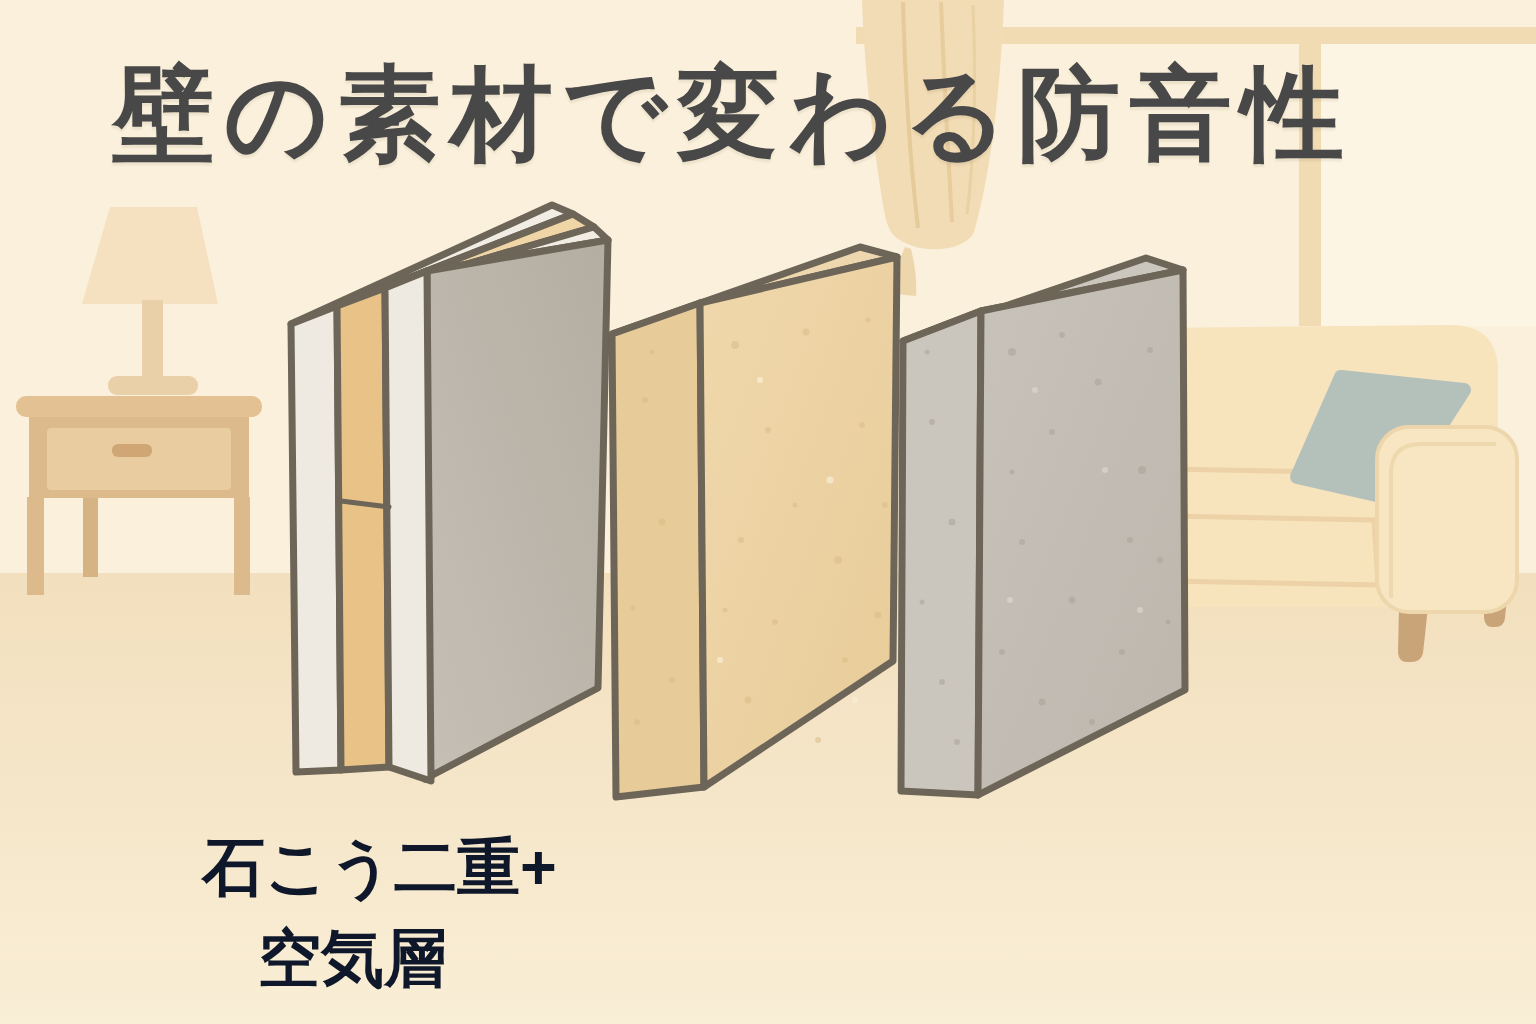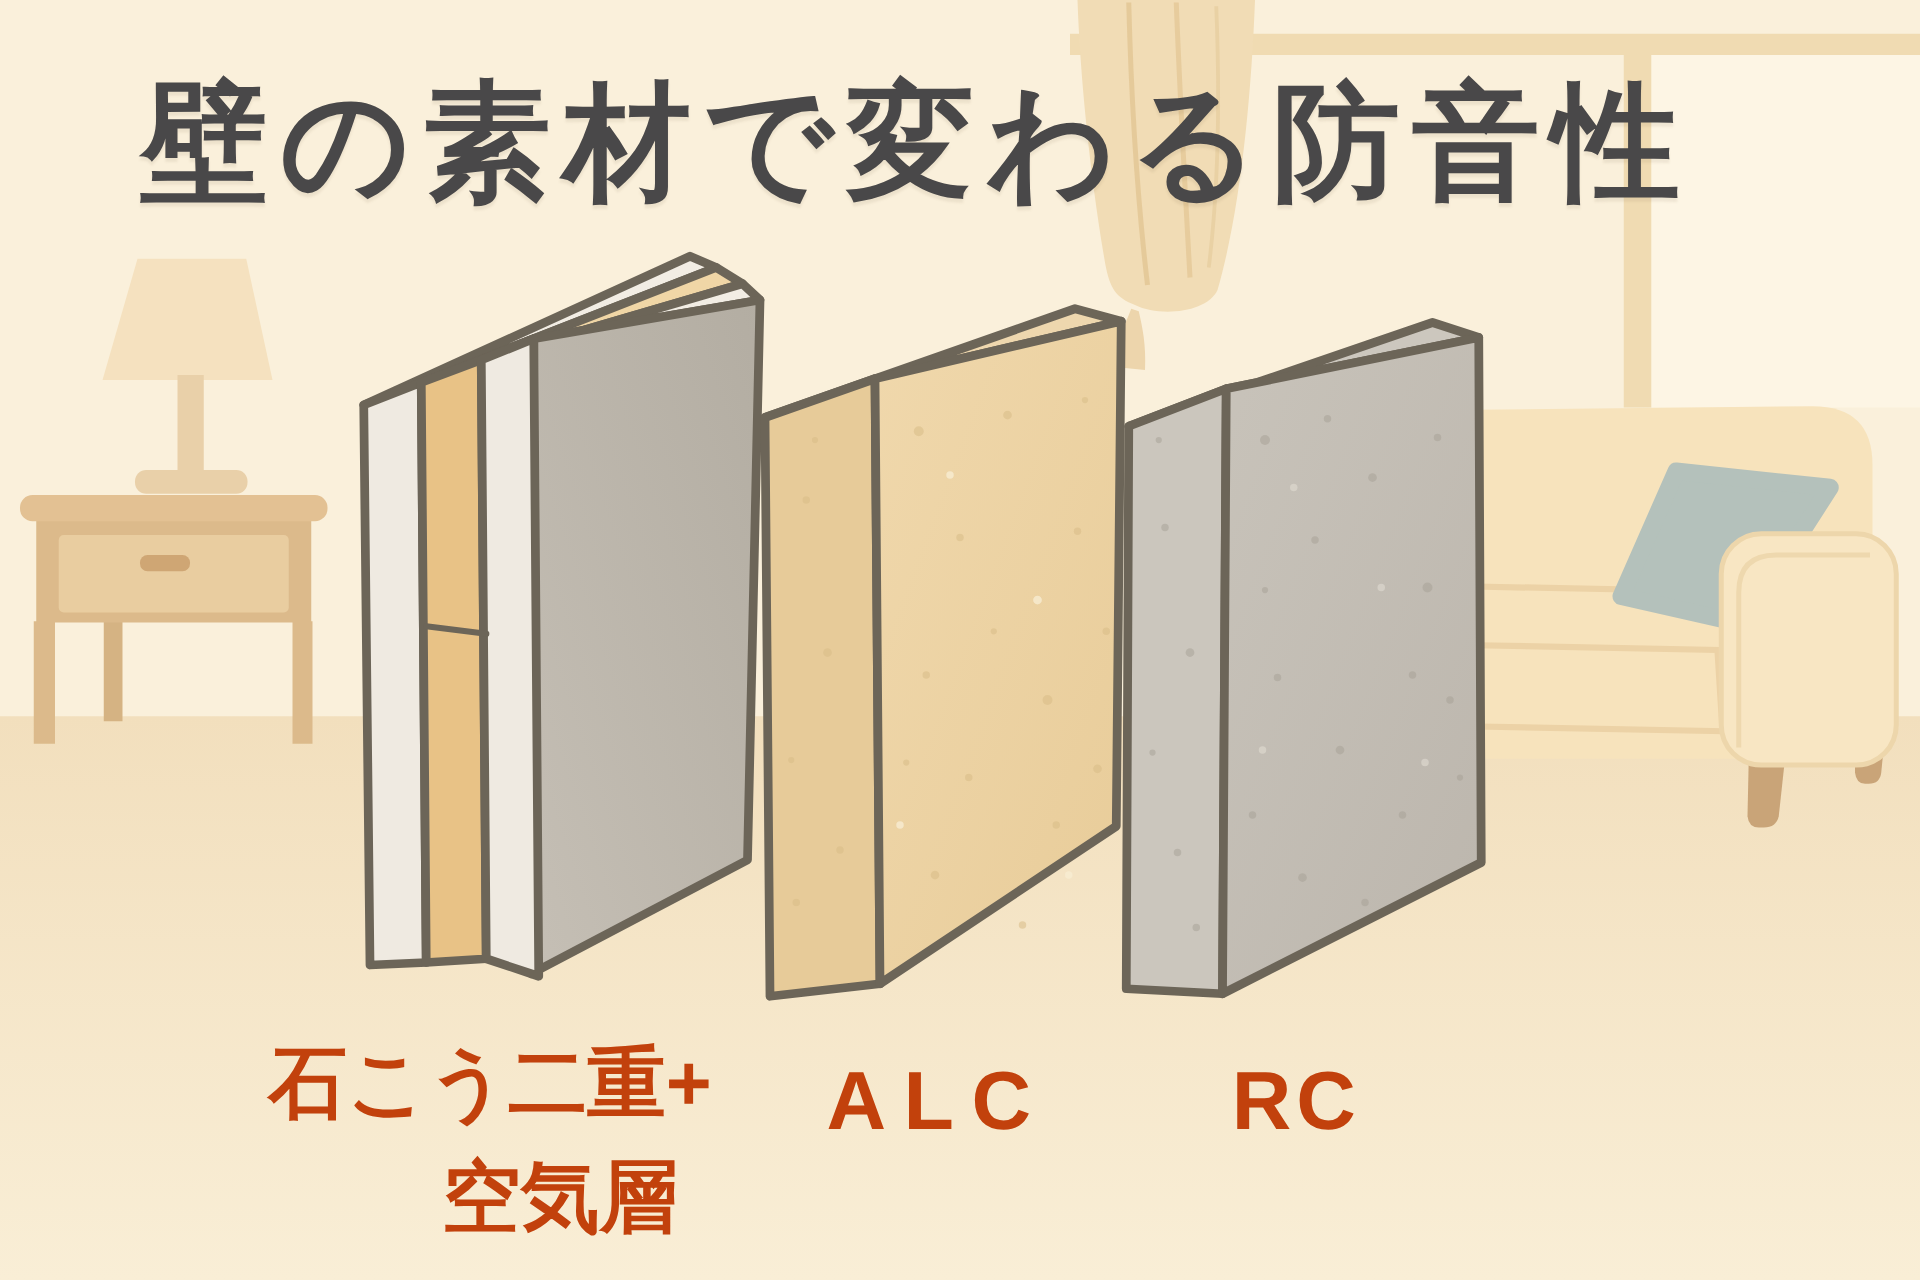--- a/index.html
+++ b/index.html
@@ -10,21 +10,21 @@
     padding-left:12px;
   }
   .scene{position:absolute;left:0;top:0;width:1536px;height:1024px;display:block;}
   .page-title{
     position:absolute;left:-35px;top:56px;width:1536px;
     text-align:center;font-size:102px;font-weight:700;color:#494849;
     letter-spacing:10px;line-height:1.15;white-space:nowrap;
     text-shadow:0 3px 2px rgba(120,100,70,0.10);
   }
   .wall-label{
-    position:absolute;font-weight:700;color:#c2410c;text-align:center;
+    position:absolute;font-weight:700;color:#0f172a;text-align:left;
   }
   .label-gypsum{left:202px;top:822px;width:380px;font-size:63px;line-height:1.44;}
   .label-gypsum .line2{display:block;transform:translateX(56px);}
   .label-alc{left:655px;top:842px;width:190px;font-size:66px;letter-spacing:14px;}
   .label-rc{left:944px;top:842px;width:186px;font-size:66px;letter-spacing:4px;}
 </style>
 </head>
 <body>
 
 <div class="stage">
@@ -179,17 +179,15 @@
     </g>
   </svg>
 
   <div class="page-title">壁の素材で変わる防音性</div>
 
   <div class="wall-label label-gypsum">
     <span class="line1">石こう二重+</span>
     <span class="line2">空気層</span>
   </div>
 
-  <div class="wall-label label-alc">ALC</div>
 
-  <div class="wall-label label-rc">RC</div>
 
 </div>
 
 </body></html>

